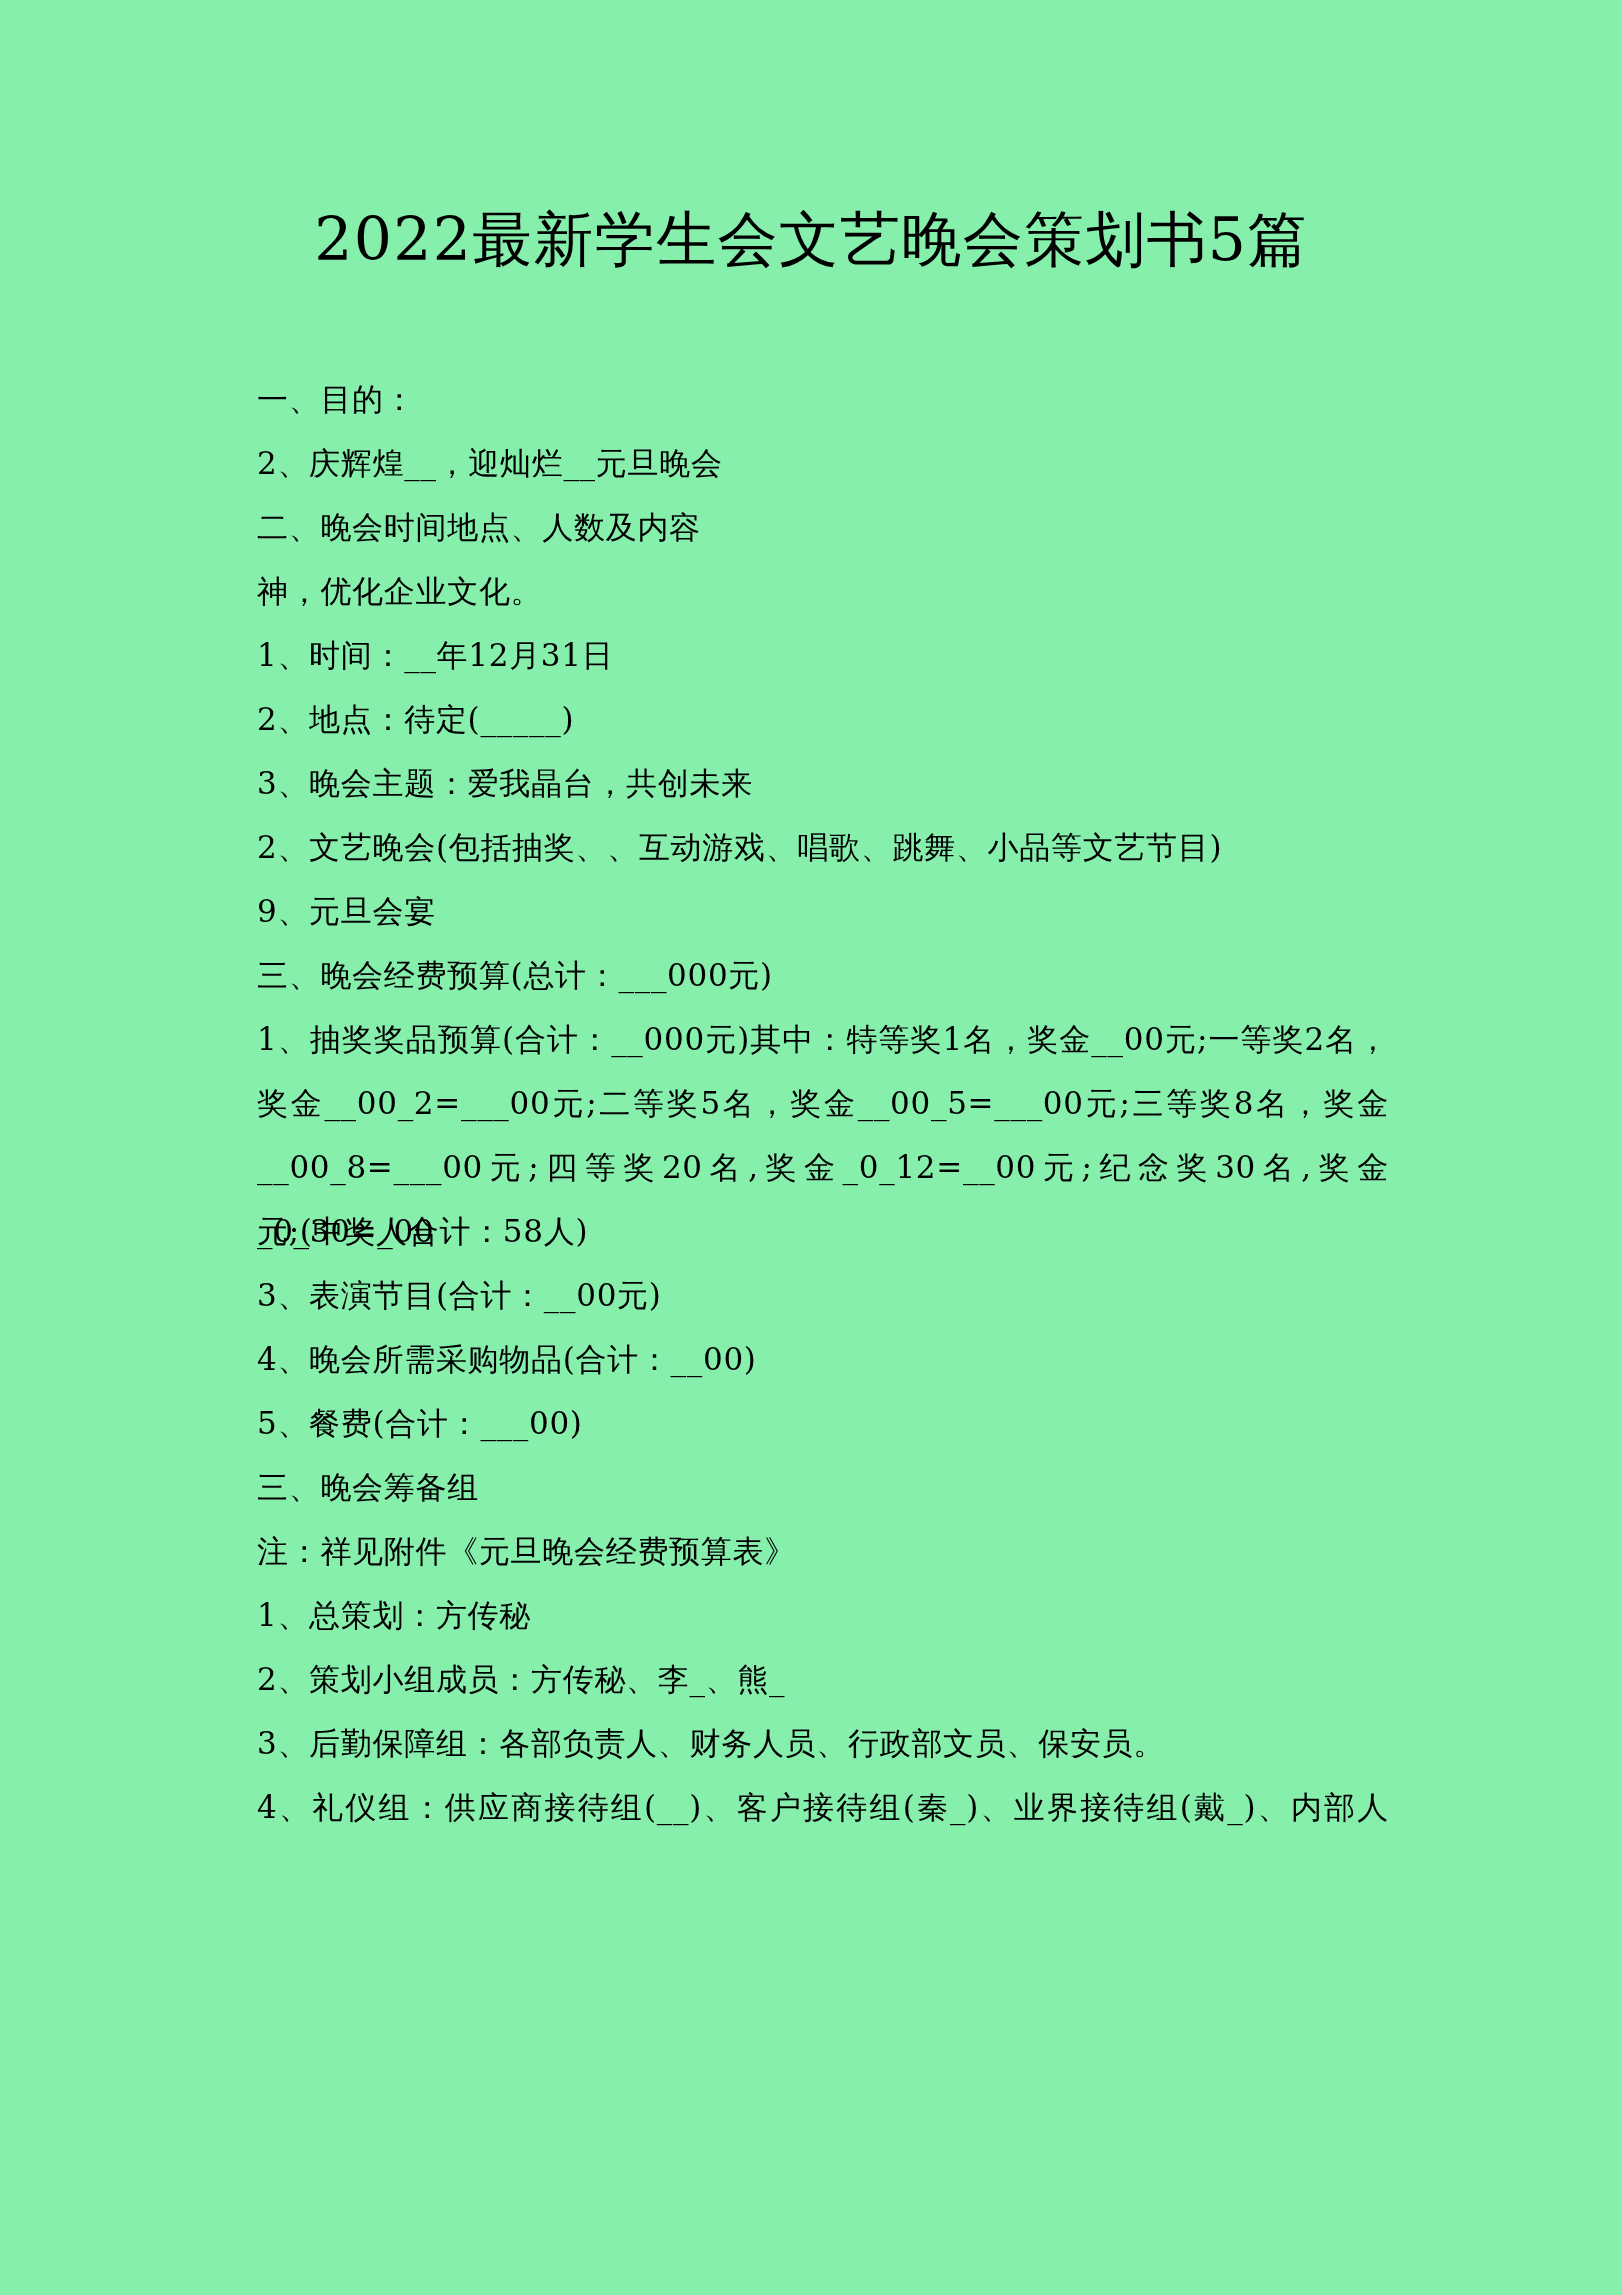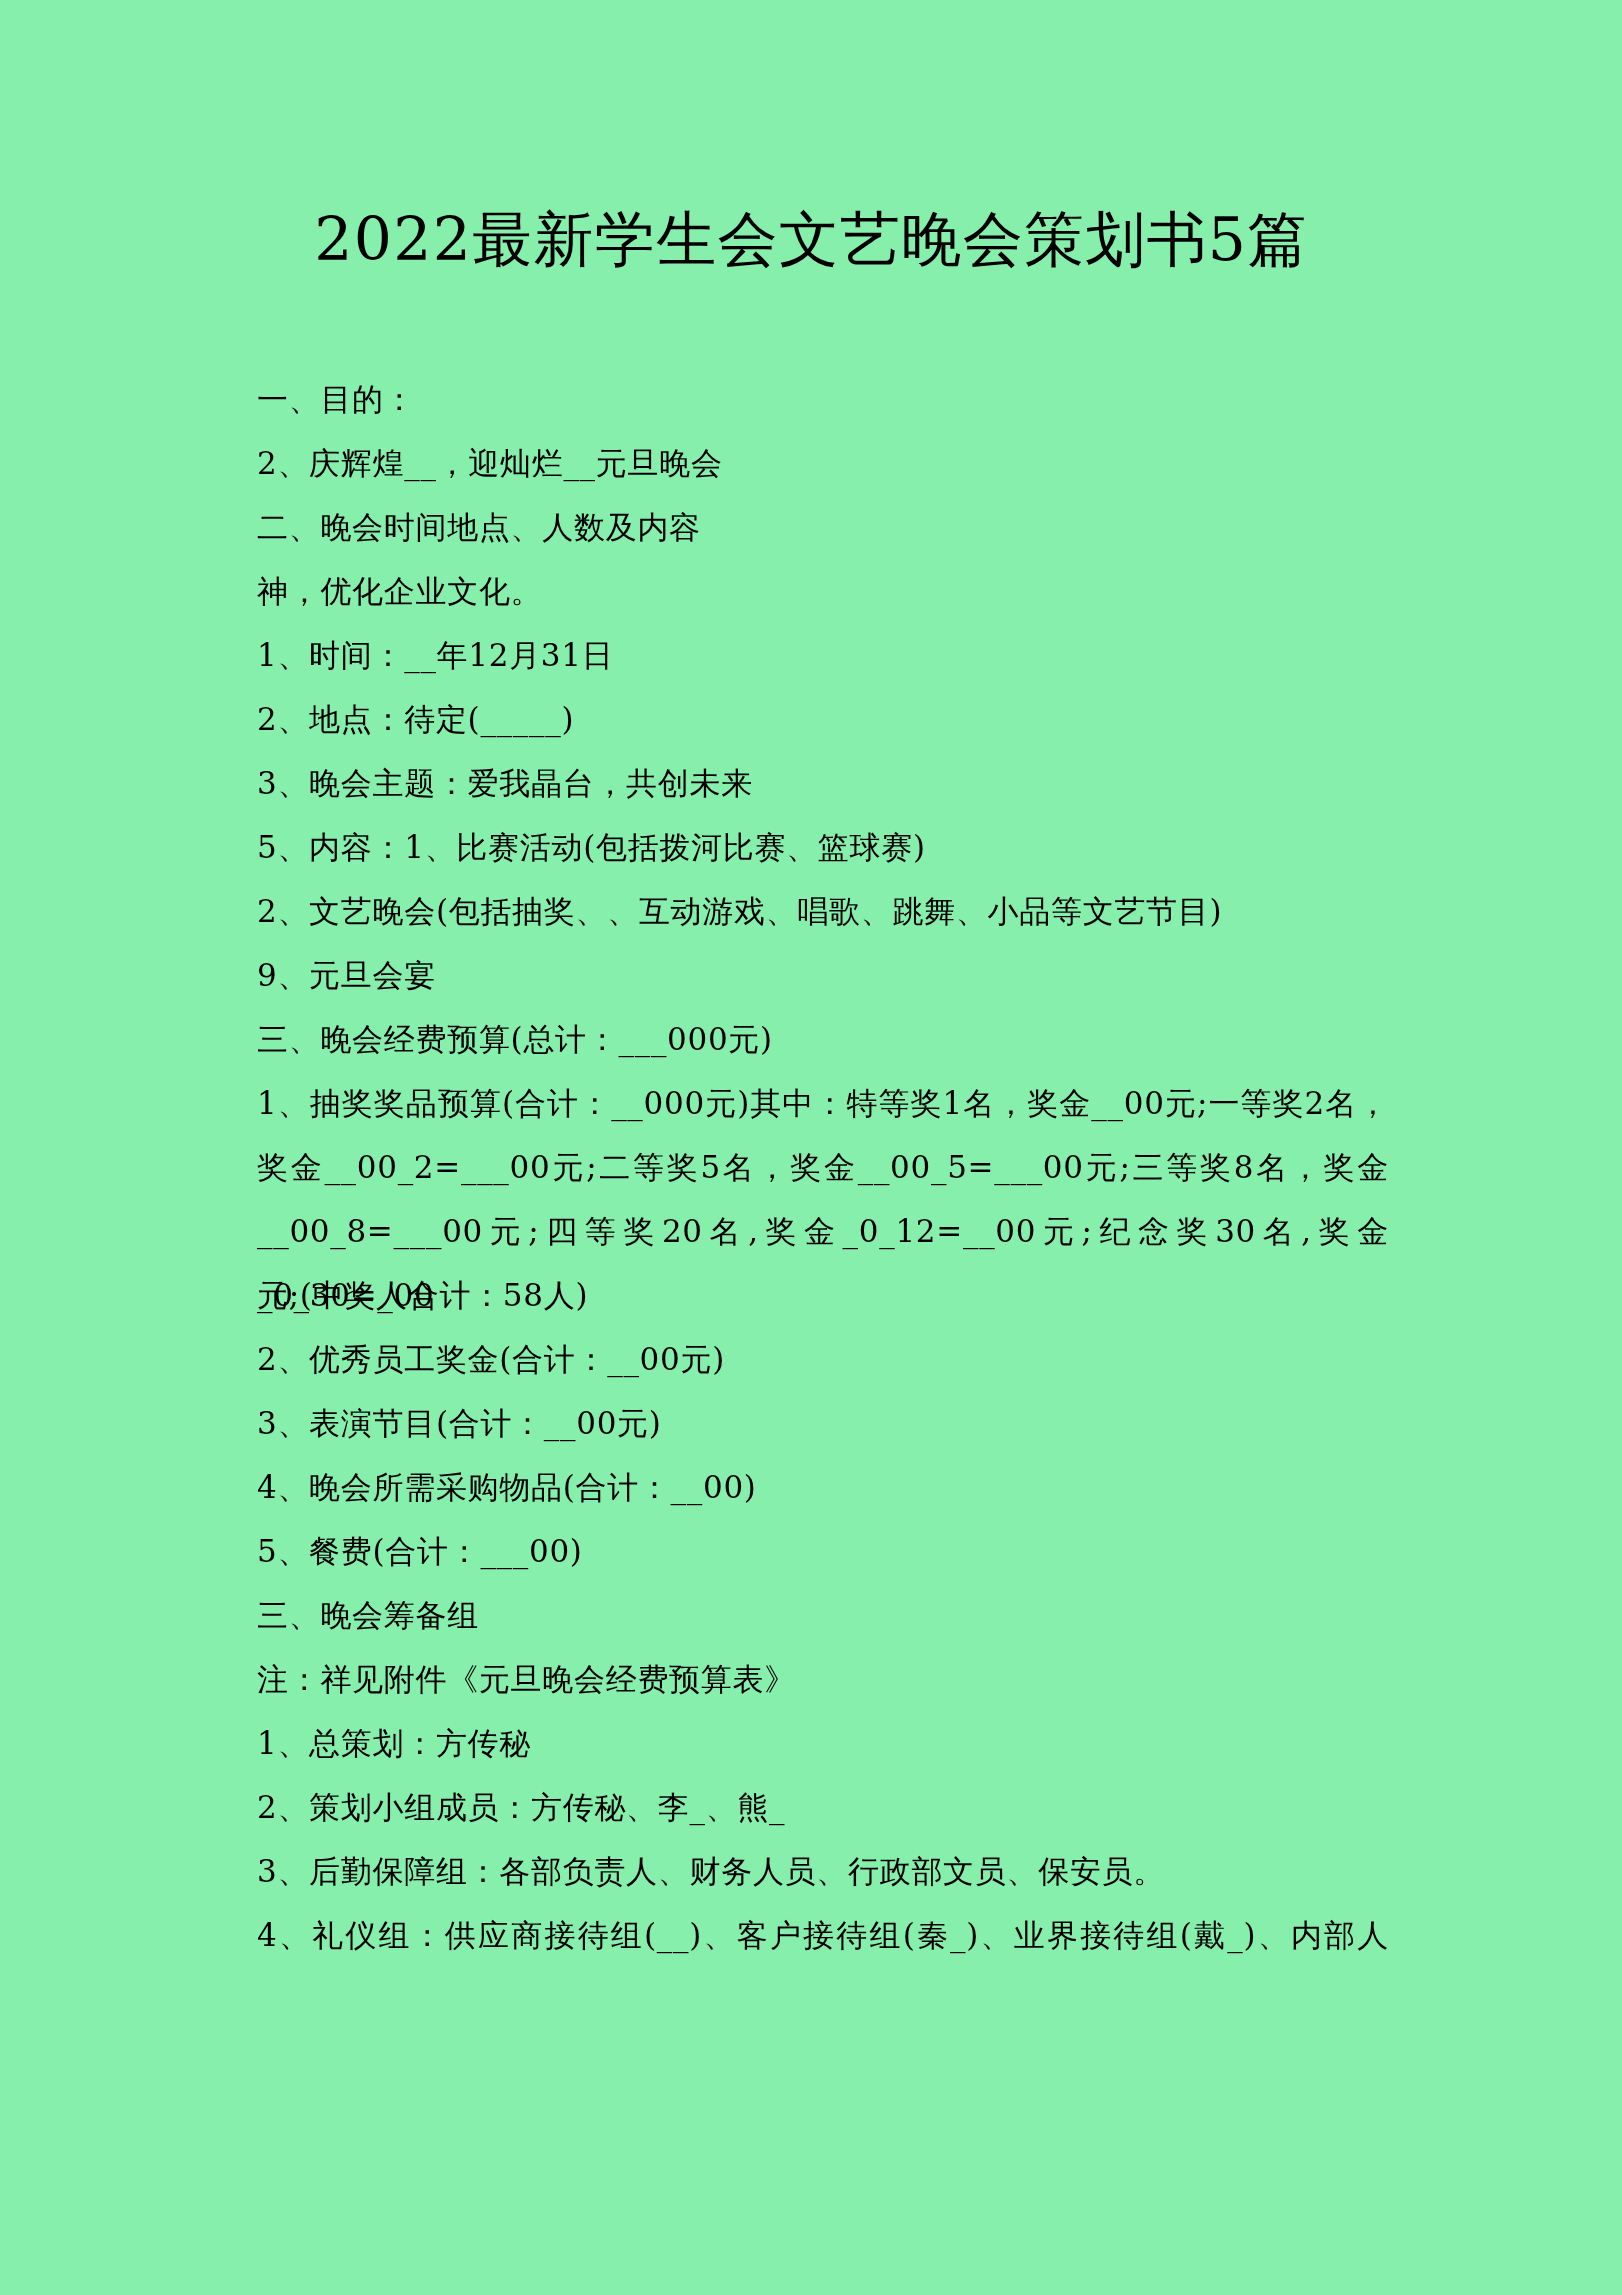--- a/index.html
+++ b/index.html
@@ -65,29 +65,27 @@
   <h1 class="title">2022最新学生会文艺晚会策划书5篇</h1>
 
   <div class="body">
     <div class="line">一、目的：</div>
     <div class="line">2、庆辉煌__，迎灿烂__元旦晚会</div>
     <div class="line">二、晚会时间地点、人数及内容</div>
     <div class="line">神，优化企业文化。</div>
     <div class="line">1、时间：__年12月31日</div>
     <div class="line">2、地点：待定(_____)</div>
     <div class="line">3、晚会主题：爱我晶台，共创未来</div>
-    <div class="line">5、内容：1、比赛活动(包括拨河比赛、篮球赛)</div>
     <div class="line">2、文艺晚会(包括抽奖、、互动游戏、唱歌、跳舞、小品等文艺节目)</div>
     <div class="line">9、元旦会宴</div>
     <div class="line">三、晚会经费预算(总计：___000元)</div>
     <div class="line justify">1、抽奖奖品预算(合计：__000元)其中：特等奖1名，奖金__00元;一等奖2名，</div>
     <div class="line justify">奖金__00_2=___00元;二等奖5名，奖金__00_5=___00元;三等奖8名，奖金</div>
     <div class="line justify">__00_8=___00元;四等奖20名,奖金_0_12=__00元;纪念奖30名,奖金_0_30=_00</div>
     <div class="line">元;(中奖人合计：58人)</div>
-    <div class="line">2、优秀员工奖金(合计：__00元)</div>
     <div class="line">3、表演节目(合计：__00元)</div>
     <div class="line">4、晚会所需采购物品(合计：__00)</div>
     <div class="line">5、餐费(合计：___00)</div>
     <div class="line">三、晚会筹备组</div>
     <div class="line">注：祥见附件《元旦晚会经费预算表》</div>
     <div class="line">1、总策划：方传秘</div>
     <div class="line">2、策划小组成员：方传秘、李_、熊_</div>
     <div class="line">3、后勤保障组：各部负责人、财务人员、行政部文员、保安员。</div>
     <div class="line justify">4、礼仪组：供应商接待组(__)、客户接待组(秦_)、业界接待组(戴_)、内部人</div>
   </div>

